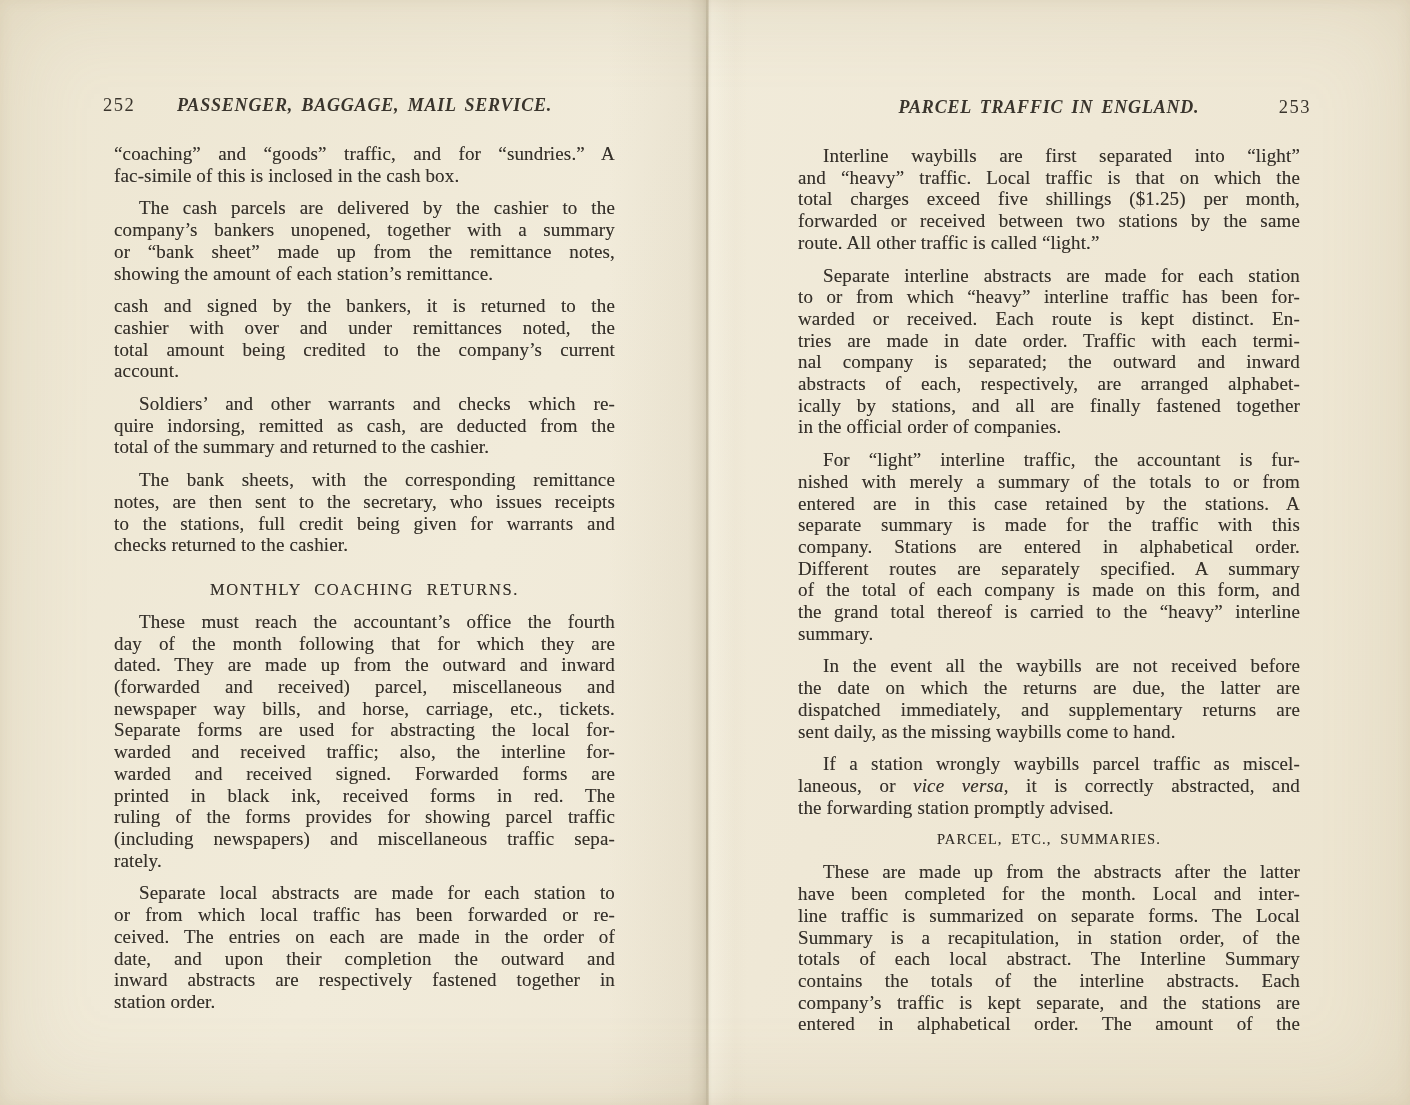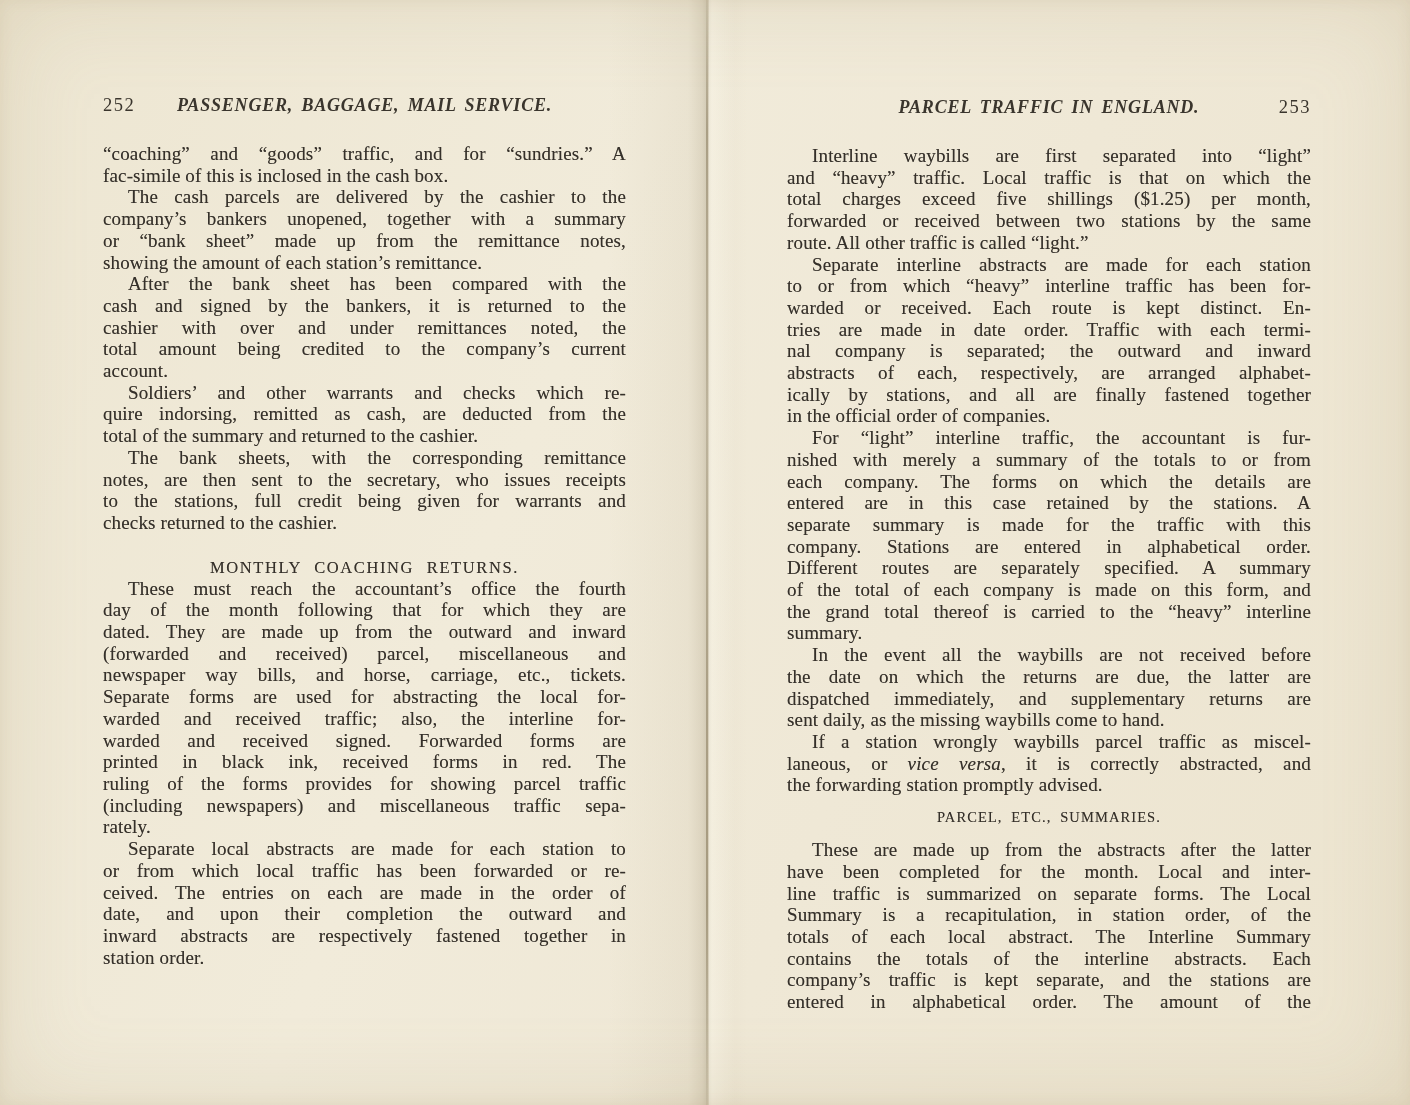--- a/index.html
+++ b/index.html
@@ -124,21 +124,21 @@
   .subheading {
     text-align: center;
     font-size: 14.5px;
     line-height: 17px;
     letter-spacing: 1.1px;
     word-spacing: 4px;
     margin-top: 13px;
     margin-bottom: 13px;
     text-shadow: 0 0 0.5px rgba(53,48,42,0.45);
   }
-  .para { margin: 0; }
+  .para { margin: 11px; }
 </style>
 </head>
 <body>
 
 <div class="book">
   <div class="gutter"></div>
   <div class="fold"></div>
   <div class="fold-highlight"></div>
 
   <section class="page left">
@@ -151,21 +151,20 @@
           <div class="line">“coaching” and “goods” traffic, and for “sundries.” A</div>
           <div class="line endline">fac-simile of this is inclosed in the cash box.</div>
         </div>
         <div class="para">
           <div class="line indent">The cash parcels are delivered by the cashier to the</div>
           <div class="line">company’s bankers unopened, together with a summary</div>
           <div class="line">or “bank sheet” made up from the remittance notes,</div>
           <div class="line endline">showing the amount of each station’s remittance.</div>
         </div>
         <div class="para">
-          <div class="line indent">After the bank sheet has been compared with the</div>
           <div class="line">cash and signed by the bankers, it is returned to the</div>
           <div class="line">cashier with over and under remittances noted, the</div>
           <div class="line">total amount being credited to the company’s current</div>
           <div class="line endline">account.</div>
         </div>
         <div class="para">
           <div class="line indent">Soldiers’ and other warrants and checks which re-</div>
           <div class="line">quire indorsing, remitted as cash, are deducted from the</div>
           <div class="line endline">total of the summary and returned to the cashier.</div>
         </div>
@@ -220,21 +219,20 @@
           <div class="line">warded or received. Each route is kept distinct. En-</div>
           <div class="line">tries are made in date order. Traffic with each termi-</div>
           <div class="line">nal company is separated; the outward and inward</div>
           <div class="line">abstracts of each, respectively, are arranged alphabet-</div>
           <div class="line">ically by stations, and all are finally fastened together</div>
           <div class="line endline">in the official order of companies.</div>
         </div>
         <div class="para">
           <div class="line indent">For “light” interline traffic, the accountant is fur-</div>
           <div class="line">nished with merely a summary of the totals to or from</div>
-          <div class="line">each company. The forms on which the details are</div>
           <div class="line">entered are in this case retained by the stations. A</div>
           <div class="line">separate summary is made for the traffic with this</div>
           <div class="line">company. Stations are entered in alphabetical order.</div>
           <div class="line">Different routes are separately specified. A summary</div>
           <div class="line">of the total of each company is made on this form, and</div>
           <div class="line">the grand total thereof is carried to the “heavy” interline</div>
           <div class="line endline">summary.</div>
         </div>
         <div class="para">
           <div class="line indent">In the event all the waybills are not received before</div>

